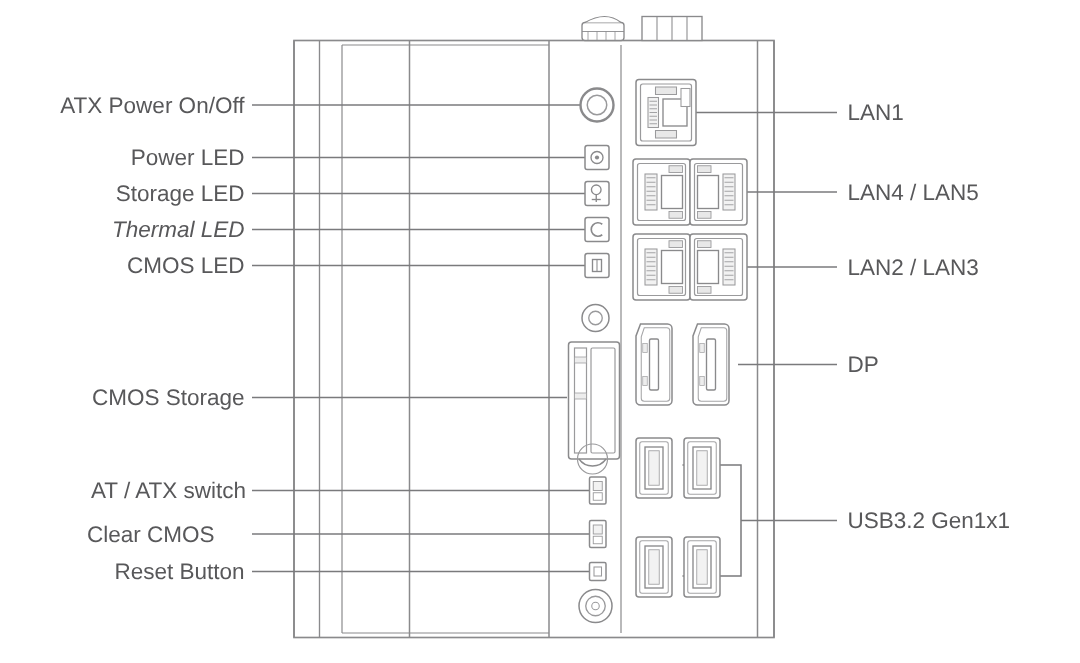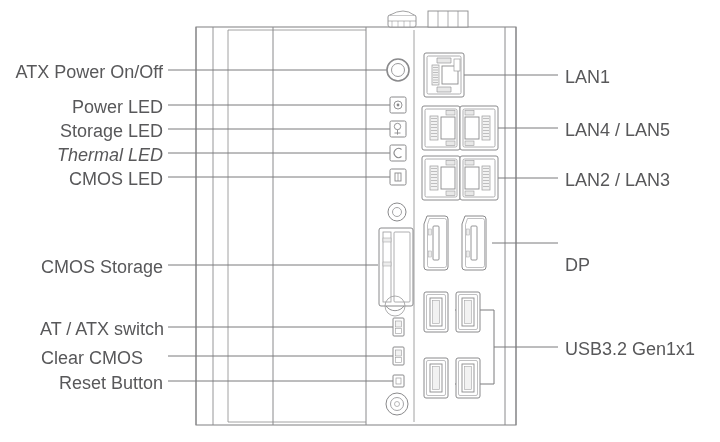--- a/index.html
+++ b/index.html
@@ -5,21 +5,21 @@
   html,body{margin:0;padding:0;background:#ffffff;}
   body{
     width:720px;height:442px;position:relative;overflow:hidden;
     font-family:"Liberation Sans","DejaVu Sans",sans-serif;
     color:#58585a;
   }
   #diagram-root{position:absolute;inset:0;}
   svg.layer{position:absolute;left:0;top:0;width:720px;height:442px;}
   .lbl{
     position:absolute;
-    font-size:18px;
+    font-size:15px;
     color:#58585a;
     white-space:nowrap;
     line-height:1;
   }
   .lbl.right{text-align:right;}
   .lbl.left{text-align:right;}
 </style>
 </head>
 <body>
 
@@ -240,17 +240,17 @@
       <div class="lbl left" style="top: 170px; right: 557px;">CMOS LED</div>
       <div class="lbl left" style="top: 258px; right: 557px;">CMOS Storage</div>
       <div class="lbl left" style="top: 320px; right: 556px;">AT / ATX switch</div>
       <div class="lbl left" style="top: 349px; right: 577px;">Clear CMOS</div>
       <div class="lbl left" style="top: 374px; right: 557px; margin-left: 44px;">Reset Button</div>
     </div>
   <div id="labels-right">
       <div class="lbl right" style="top: 68px; left: 565px;">LAN1</div>
       <div class="lbl right" style="top: 121px; left: 565px;">LAN4 / LAN5</div>
       <div class="lbl right" style="top: 171px; left: 565px;">LAN2 / LAN3</div>
-      <div class="lbl right" style="top: 236px; left: 565px; margin-top: 20px;">DP</div>
+      <div class="lbl right" style="top: 236px; left: 565px;">DP</div>
       <div class="lbl right" style="top: 340px; left: 565px;">USB3.2 Gen1x1</div>
     </div>
 
 </div>
 
 </body></html>

